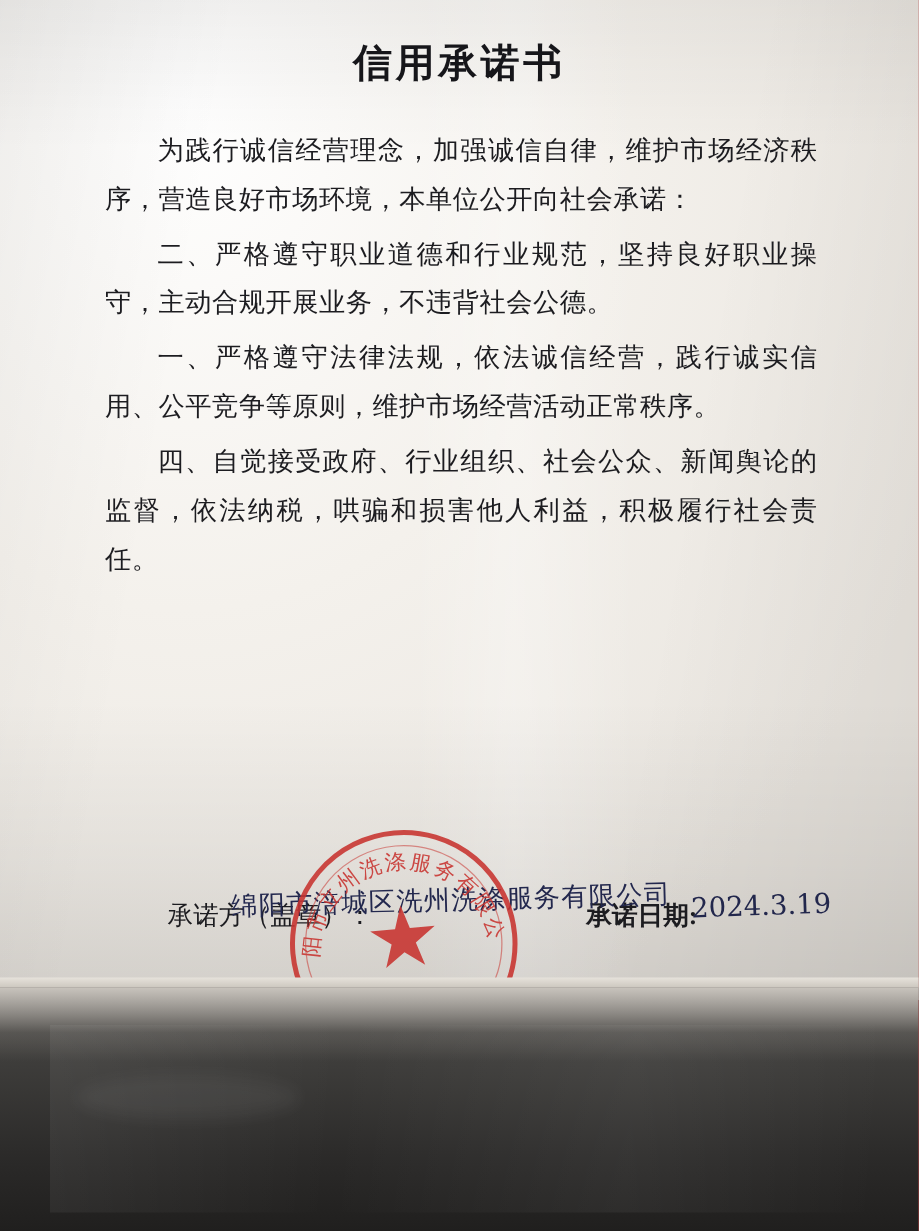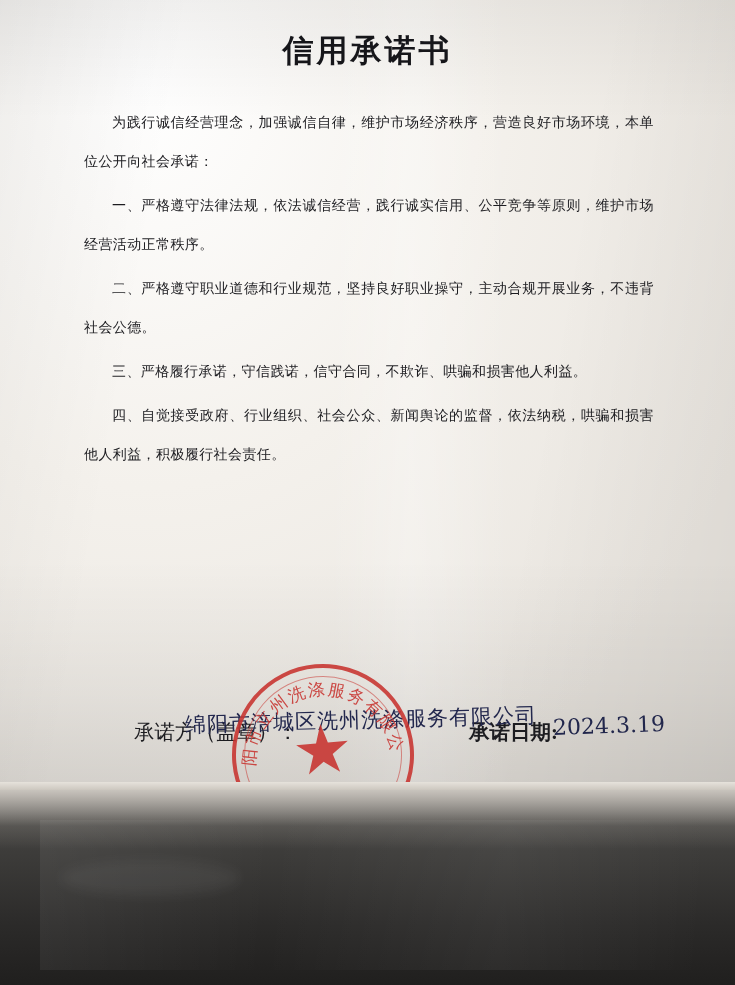--- a/index.html
+++ b/index.html
@@ -88,27 +88,28 @@
     letter-spacing: 3px;
     color: #16161a;
   }
   #paragraphs {
     position: absolute;
     left: 84px;
     top: 103px;
     width: 570px;
   }
   .para {
-    font-size: 14px;
+    font-size: 21px;
     line-height: 39px;
     text-indent: 2em;
     text-align: justify;
     margin: 0 0 5px 0;
     letter-spacing: 0.4px;
     color: #1c1c20;
+    font-family: Liberation Mono, monospace;
   }
   
   #sign-row {
     position: absolute;
     left: 84px;
     top: 718px;
     width: 580px;
     font-size: 20.5px;
     color: #1c1c20;
     white-space: nowrap;
@@ -208,23 +209,22 @@
     <div class="shade s4"></div>
     <div class="shade s2"></div>
   </div>
 
   <div id="doc-body">
 
     <div id="title">信用承诺书</div>
 
     <div id="paragraphs">
       <p class="para">为践行诚信经营理念，加强诚信自律，维护市场经济秩序，营造良好市场环境，本单位公开向社会承诺：</p>
+      <p class="para">二、严格遵守职业道德和行业规范，坚持良好职业操守，主动合规开展业务，不违背社会公德。</p>
       <p class="para">一、严格遵守法律法规，依法诚信经营，践行诚实信用、公平竞争等原则，维护市场经营活动正常秩序。</p>
-      <p class="para">二、严格遵守职业道德和行业规范，坚持良好职业操守，主动合规开展业务，不违背社会公德。</p>
-      <p class="para">三、严格履行承诺，守信践诺，信守合同，不欺诈、哄骗和损害他人利益。</p>
       <p class="para">四、自觉接受政府、行业组织、社会公众、新闻舆论的监督，依法纳税，哄骗和损害他人利益，积极履行社会责任。</p>
     </div>
 
     <div id="sign-row">
       <span id="sign-left">承诺方（盖章）：</span>
       <span id="sign-date-label">承诺日期:</span>
     </div>
 
     <div id="sign-company">绵阳市涪城区洗州洗涤服务有限公司</div>
     <div id="sign-date-value">2024.3.19</div>

